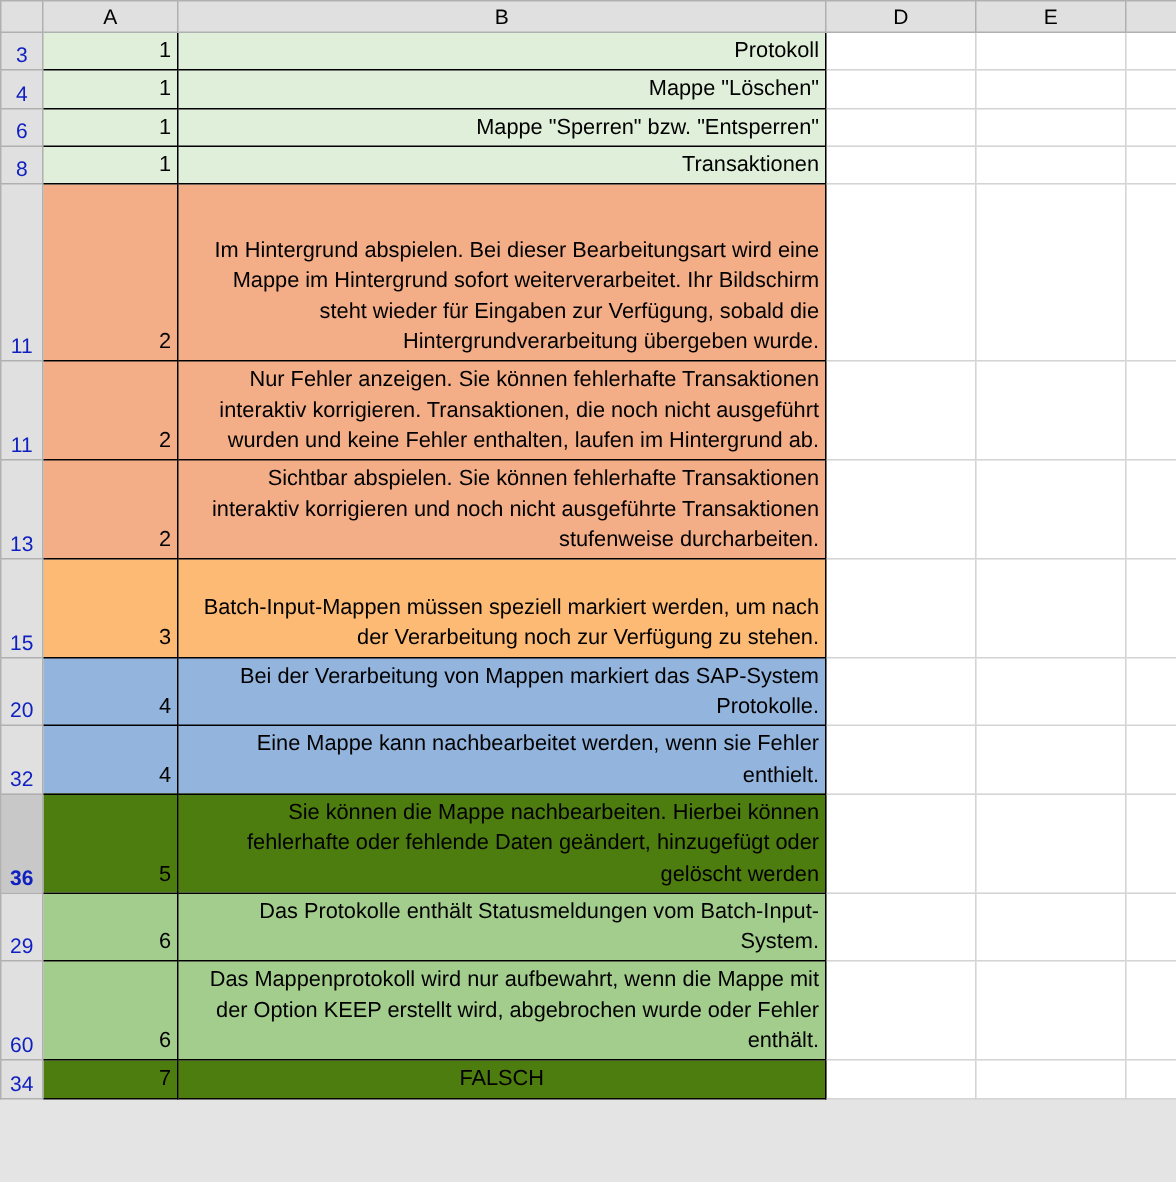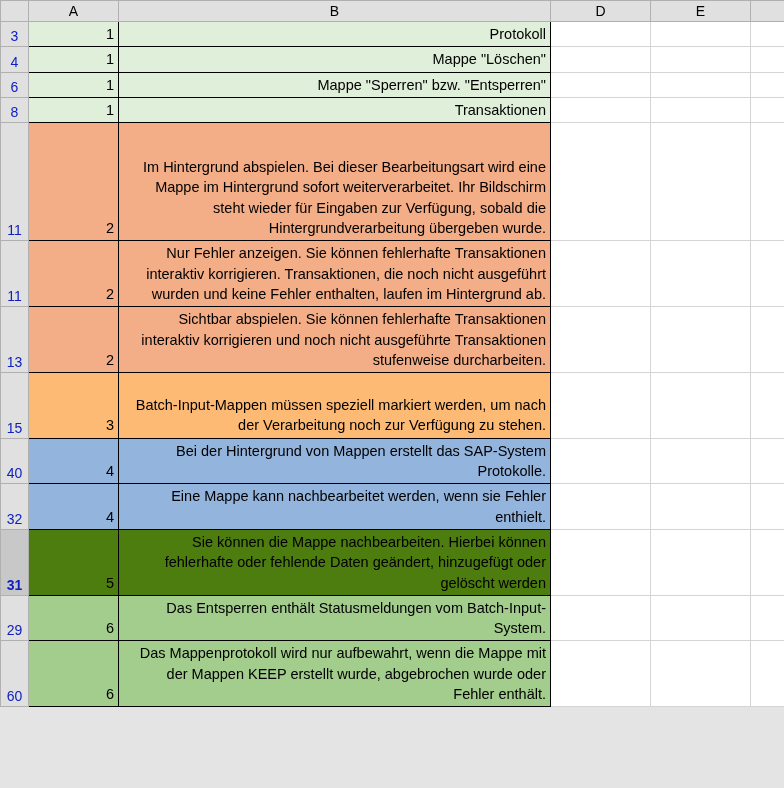--- a/index.html
+++ b/index.html
@@ -138,53 +138,61 @@
       </tr>
       <tr>
         <td class="rowhdr">15</td>
         <td class="cell colA c-yellow">3</td>
         <td class="cell colB c-yellow" style="padding-top: 22px;">Batch-Input-Mappen müssen speziell markiert werden, um nach der Verarbeitung noch zur Verfügung zu stehen.</td>
         <td class="cell colD"></td>
         <td class="cell colE"></td>
         <td class="cell colF"></td>
       </tr>
       <tr>
-        <td class="rowhdr">40</td>
+        <td class="rowhdr">20</td>
         <td class="cell colA c-blue">4</td>
-        <td class="cell colB c-blue">Bei der Hintergrund von Mappen erstellt das SAP-System Protokolle.</td>
+        <td class="cell colB c-blue">Bei der Verarbeitung von Mappen markiert das SAP-System Protokolle.</td>
         <td class="cell colD"></td>
         <td class="cell colE"></td>
         <td class="cell colF"></td>
       </tr>
       <tr>
         <td class="rowhdr">32</td>
         <td class="cell colA c-blue">4</td>
         <td class="cell colB c-blue">Eine Mappe kann nachbearbeitet werden, wenn sie Fehler enthielt.</td>
         <td class="cell colD"></td>
         <td class="cell colE"></td>
         <td class="cell colF"></td>
       </tr>
       <tr>
-        <td class="rowhdr selected">31</td>
+        <td class="rowhdr selected">36</td>
         <td class="cell colA c-gray">5</td>
         <td class="cell colB c-gray">Sie können die Mappe nachbearbeiten. Hierbei können fehlerhafte oder fehlende Daten geändert, hinzugefügt oder gelöscht werden</td>
         <td class="cell colD"></td>
         <td class="cell colE"></td>
         <td class="cell colF"></td>
       </tr>
       <tr>
         <td class="rowhdr">29</td>
         <td class="cell colA c-green2">6</td>
-        <td class="cell colB c-green2">Das Entsperren enthält Statusmeldungen vom Batch-Input-System.</td>
+        <td class="cell colB c-green2">Das Protokolle enthält Statusmeldungen vom Batch-Input-System.</td>
         <td class="cell colD"></td>
         <td class="cell colE"></td>
         <td class="cell colF"></td>
       </tr>
       <tr>
         <td class="rowhdr">60</td>
         <td class="cell colA c-green2">6</td>
-        <td class="cell colB c-green2">Das Mappenprotokoll wird nur aufbewahrt, wenn die Mappe mit der Mappen KEEP erstellt wurde, abgebrochen wurde oder Fehler enthält.</td>
+        <td class="cell colB c-green2">Das Mappenprotokoll wird nur aufbewahrt, wenn die Mappe mit der Option KEEP erstellt wird, abgebrochen wurde oder Fehler enthält.</td>
+        <td class="cell colD"></td>
+        <td class="cell colE"></td>
+        <td class="cell colF"></td>
+      </tr>
+      <tr>
+        <td class="rowhdr">34</td>
+        <td class="cell colA c-gray">7</td>
+        <td class="cell colB c-gray center">FALSCH</td>
         <td class="cell colD"></td>
         <td class="cell colE"></td>
         <td class="cell colF"></td>
       </tr>
     </tbody>
 </table>
 
 </body></html>

